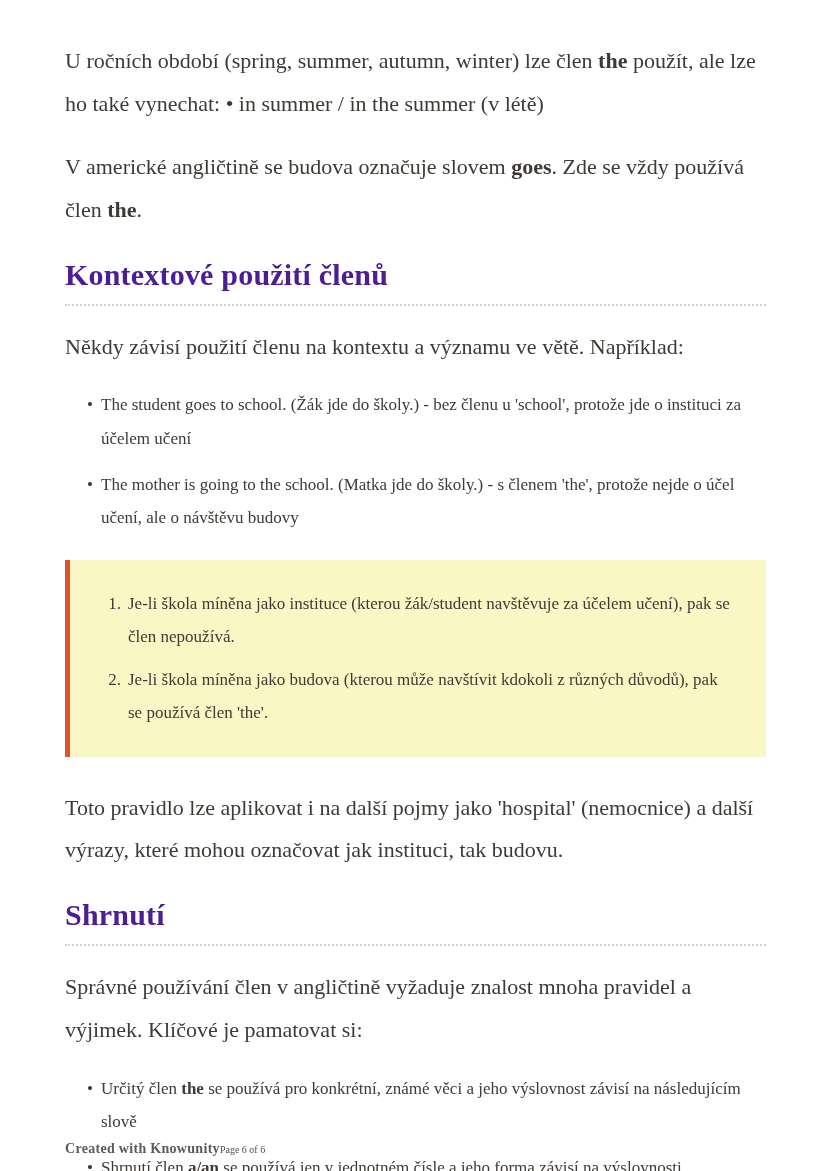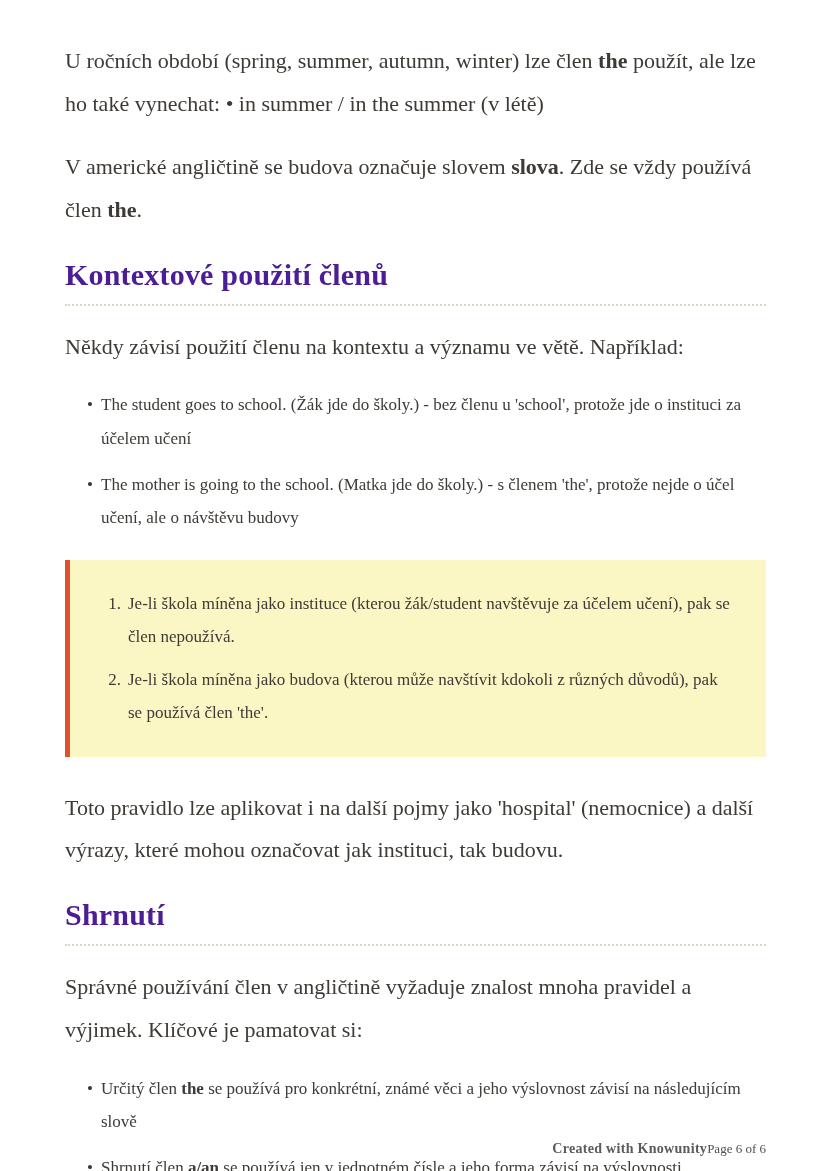--- a/index.html
+++ b/index.html
@@ -70,37 +70,36 @@
     text-align: right;
     padding-right: 7px;
   }
   .callout .item-text { flex: 1; }
   .footer {
     position: absolute;
     left: 65px;
     right: 62px;
     bottom: 14px;
     display: flex;
-    justify-content: flex-end;
+    justify-content: flex-start;
     align-items: baseline;
     font-size: 14px;
     color: #5b5b5b;
-    margin-left: 8px;
   }
   .footer .left { font-weight: bold; letter-spacing: 0.3px; }
-  .footer .right { font-size: 13px; color: #4f4f4f; }
+  .footer .right { font-size: 10px; color: #4f4f4f; }
 </style>
 </head>
 <body>
 
 <div class="page">
 
   <p class="body-text"><span>U ročních období (spring, summer, autumn, winter) lze člen </span><span class="b">the</span><span> použít, ale lze ho také vynechat: • in summer / in the summer (v létě)</span></p>
 
-  <p class="body-text"><span>V americké angličtině se budova označuje slovem </span><span class="b">slova</span><span>. Zde se vždy používá člen </span><span class="b">the</span><span>.</span></p>
+  <p class="body-text"><span>V americké angličtině se budova označuje slovem </span><span class="b">goes</span><span>. Zde se vždy používá člen </span><span class="b">the</span><span>.</span></p>
 
   <h1 class="section-title">Kontextové použití členů</h1>
 
   <p class="body-text">Někdy závisí použití členu na kontextu a významu ve větě. Například:</p>
 
   <ul class="bullet-list">
     <li>The student goes to school. (Žák jde do školy.) - bez členu u 'school', protože jde o instituci za účelem učení</li>
     <li>The mother is going to the school. (Matka jde do školy.) - s členem 'the', protože nejde o účel učení, ale o návštěvu budovy</li>
   </ul>
 

